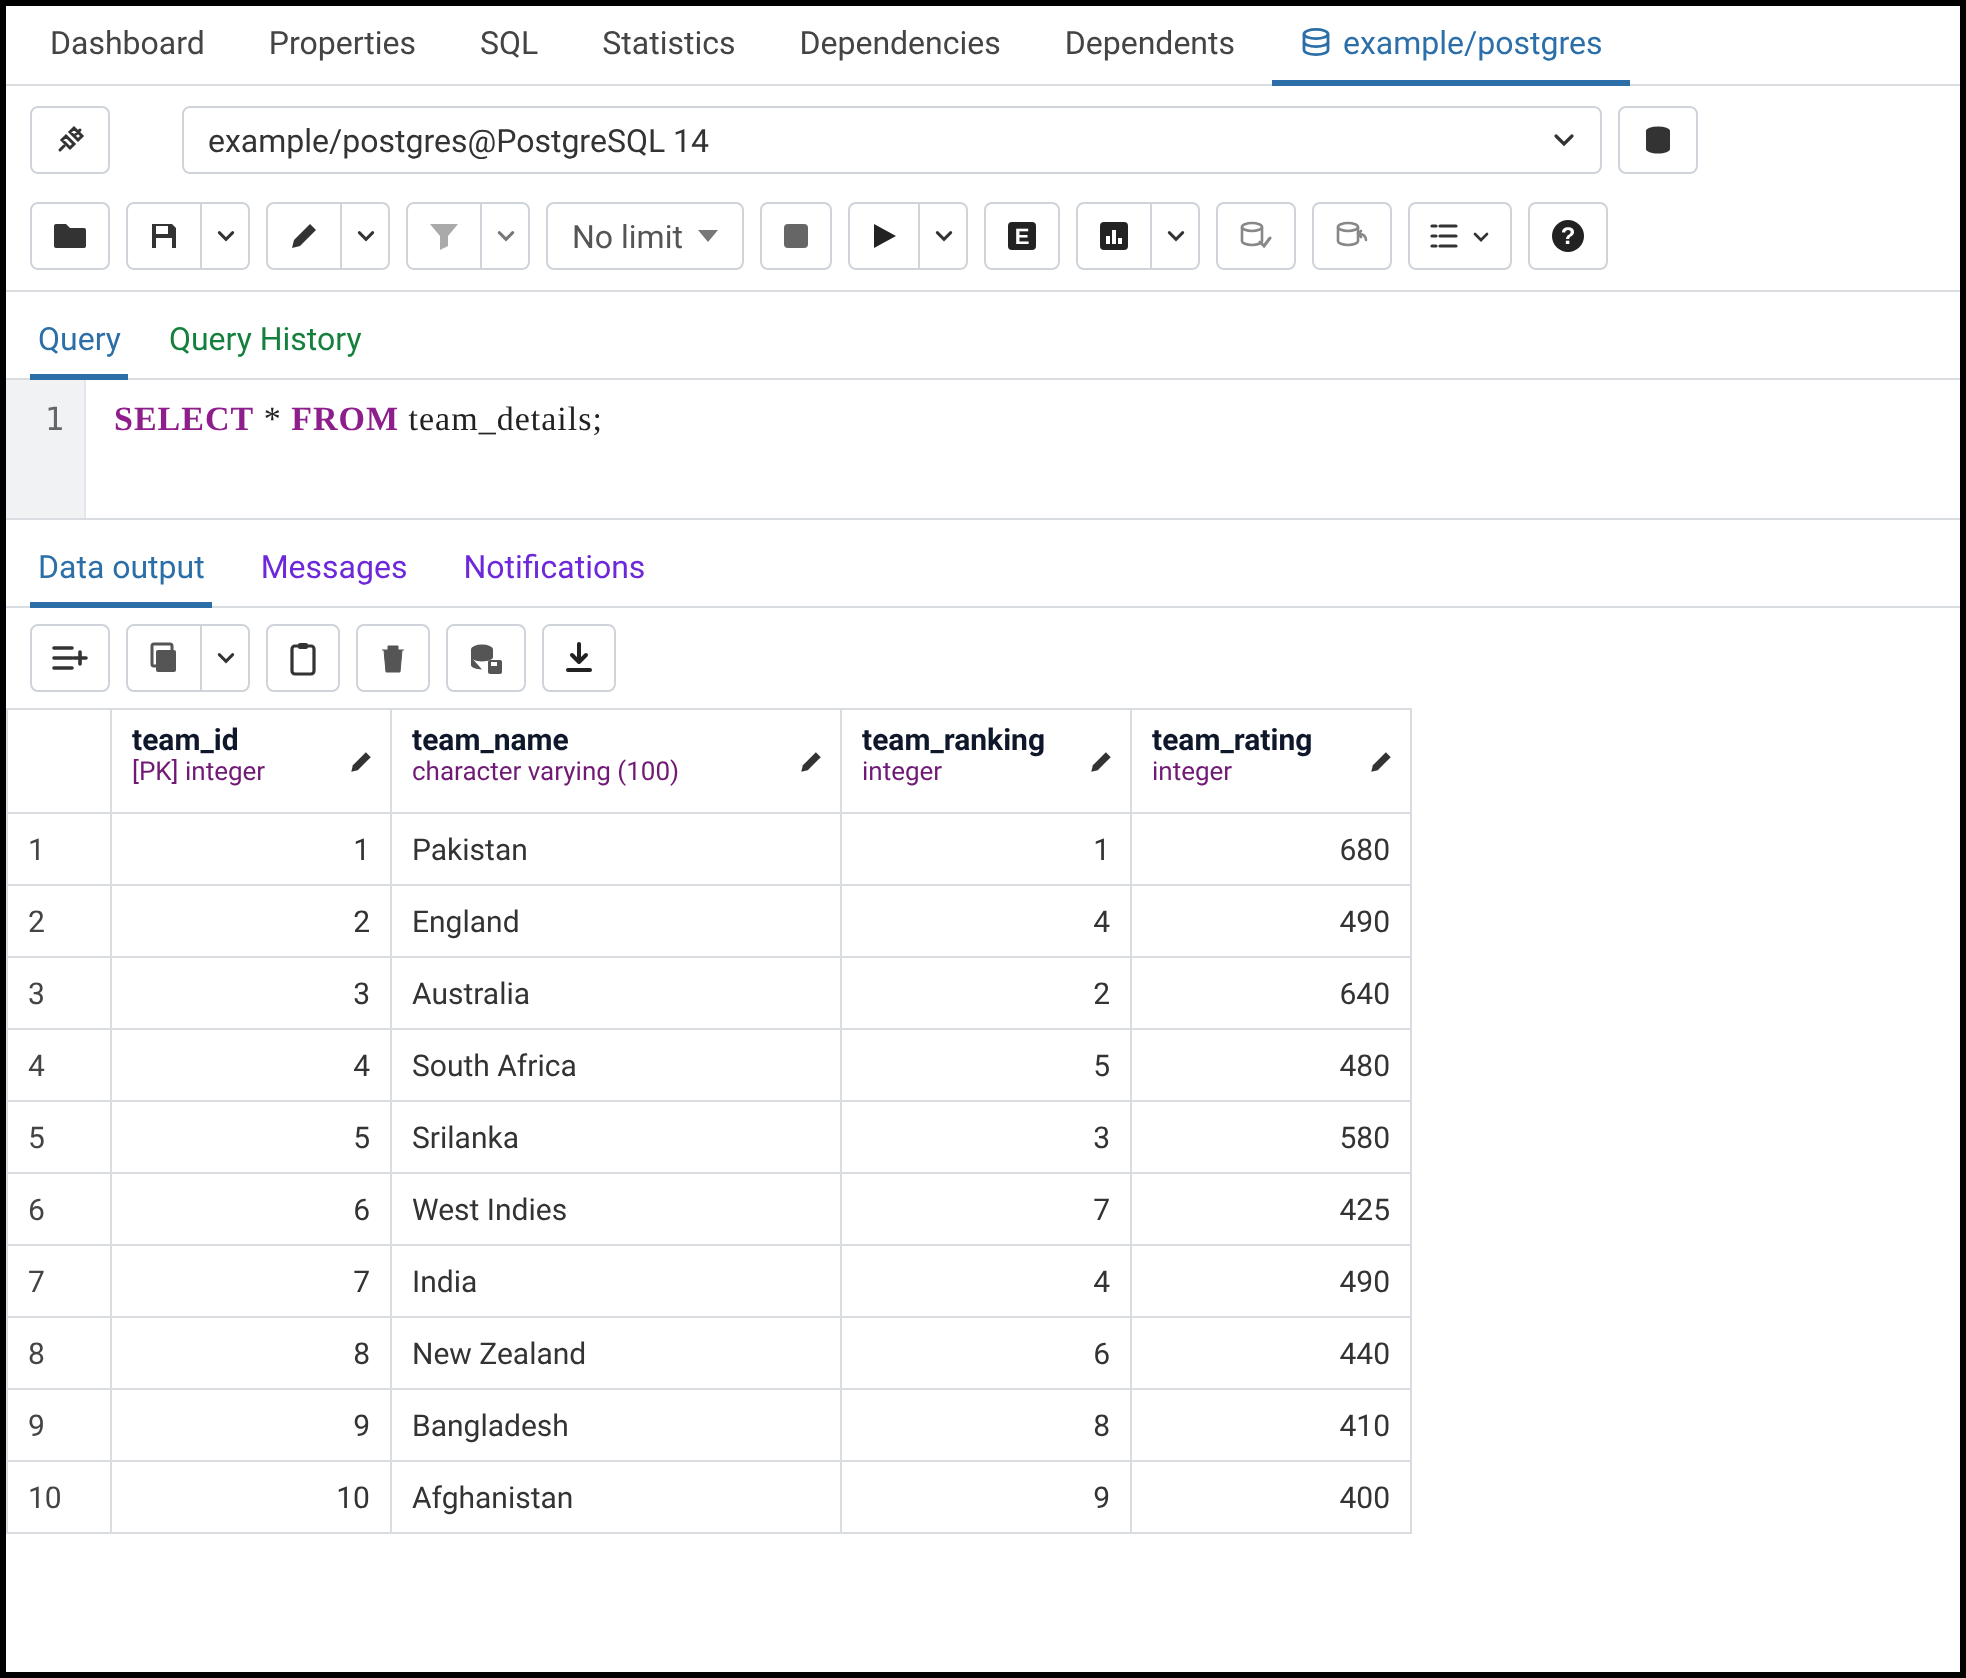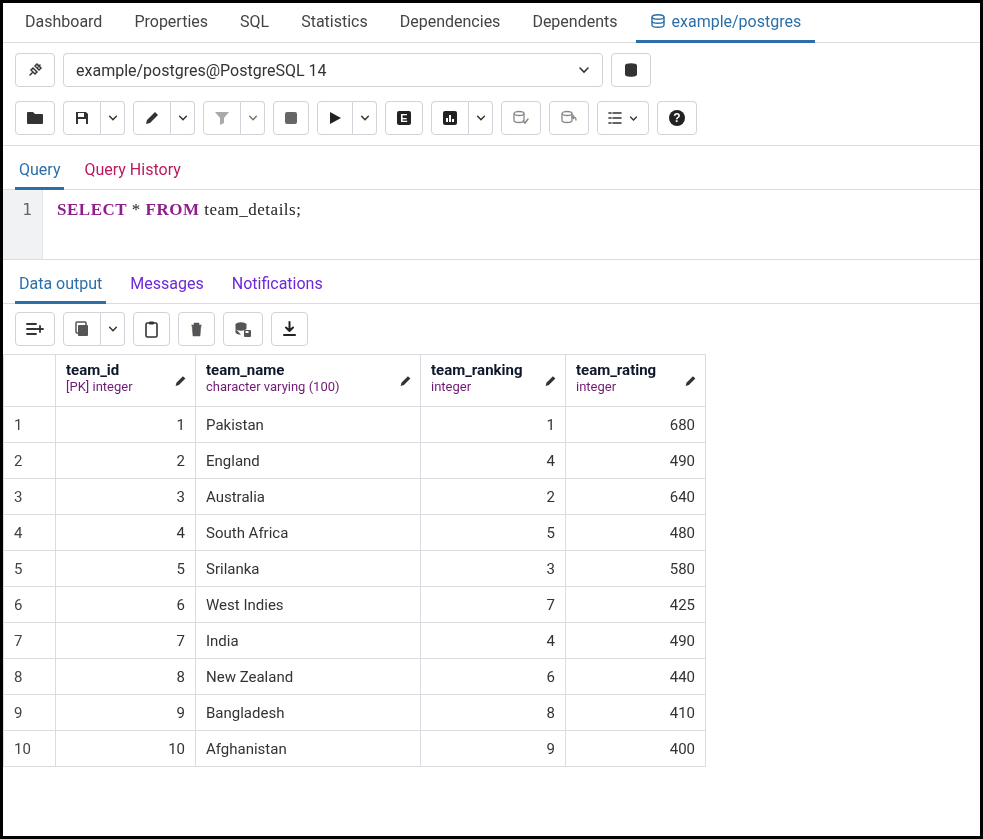--- a/index.html
+++ b/index.html
@@ -59,25 +59,26 @@
     min-width: 36px;
   }
   .conn-select {
     flex: 0 0 auto;
     border: 1px solid #cfd4da;
     border-radius: 4px;
     height: 34px;
     display: flex;
     align-items: center;
     padding: 16px 12px;
-    width: 540px;
+    width: 710px;
     justify-content: space-between;
     font-size: 16px;
     color: #333;
     cursor: pointer;
+    margin-left: 28px;
   }
 
   
   .toolbar {
     display: flex;
     align-items: center;
     padding: 4px 12px 10px 12px;
     gap: 8px;
     border-bottom: 1px solid #d9dde2;
   }
@@ -107,21 +108,21 @@
   
   .query-tabs {
     display: flex;
     padding: 6px 0 0 12px;
     gap: 16px;
     border-bottom: 1px solid #d9dde2;
   }
   .query-tab {
     padding: 8px 4px;
     font-size: 16px;
-    color: #be185d;
+    color: #15803d;
     cursor: pointer;
     border-bottom: 3px solid transparent;
     margin-bottom: -1px;
   }
   .query-tab.active {
     color: #2c6fa8;
     border-bottom-color: #2c6fa8;
   }
 
   
@@ -319,20 +320,28 @@
           </svg>
       </span>
     </button>
     <button class="icon-btn" style="min-width:24px;padding:6px 6px;">
       <span class="chev">
         <svg width="10" height="10" viewBox="0 0 12 12">
             <path d="M2 4l4 4 4-4" stroke="#777" stroke-width="1.8" fill="none" stroke-linecap="round"></path>
           </svg>
       </span>
     </button>
+  </div>
+  <div class="limit-select">
+    <span>No limit</span>
+    <span>
+      <svg width="10" height="10" viewBox="0 0 10 10">
+          <path d="M0 2h10L5 8z" fill="#777"></path>
+        </svg>
+    </span>
   </div>
   <button class="icon-btn">
     <span>
       <svg width="14" height="14" viewBox="0 0 14 14">
           <rect x="1" y="1" width="12" height="12" rx="2" fill="#666"></rect>
         </svg>
     </span>
   </button>
   <div class="btn-group">
     <button class="icon-btn">

